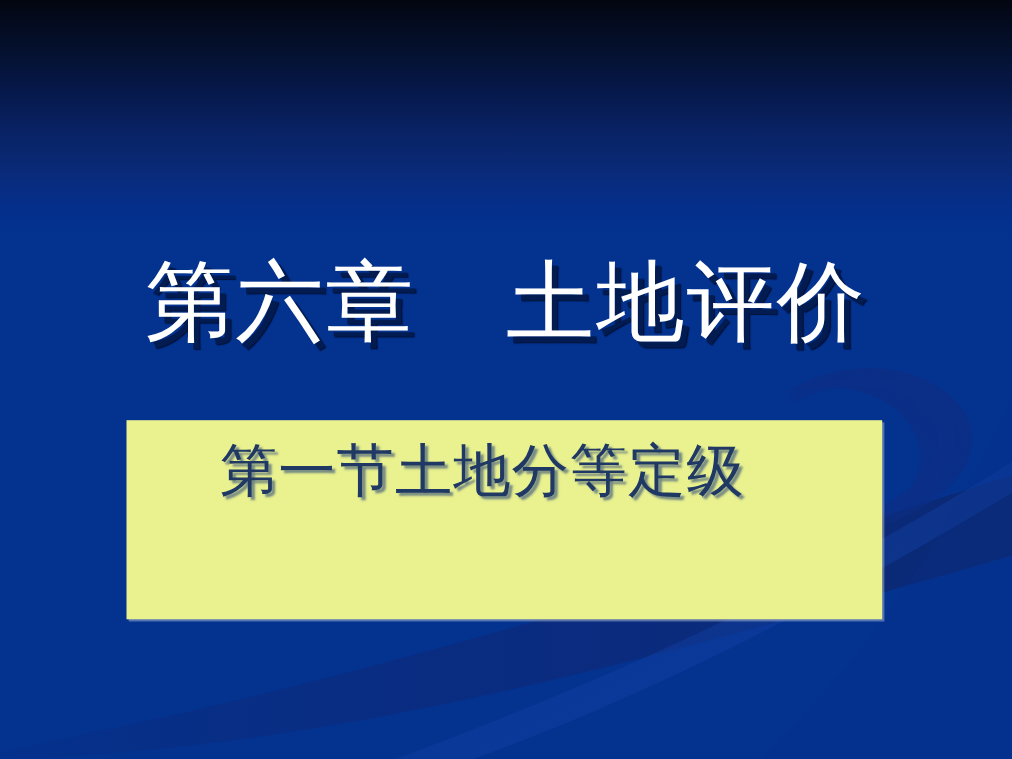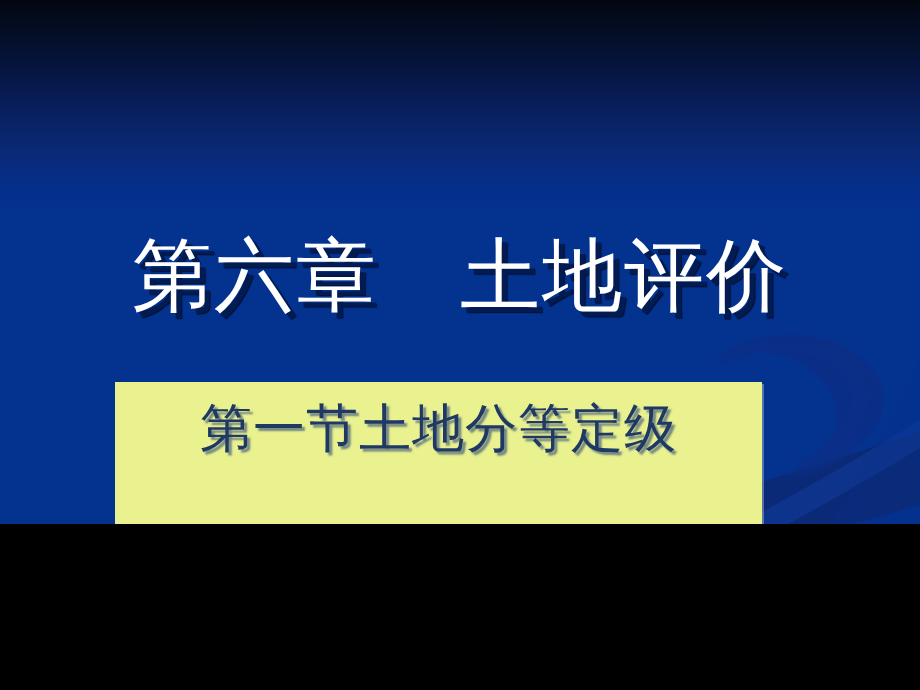--- a/index.html
+++ b/index.html
@@ -4,21 +4,21 @@
 <title>第六章 土地评价</title>
 <style>
   html, body {
     margin: 0;
     padding: 0;
     background: #000;
   }
   #slide {
     position: relative;
     width: 920px;
-    height: 524px;
+    height: 690px;
     overflow: hidden;
     font-family: "Liberation Serif", "DejaVu Serif", serif;
     background: #03328f;
   }
   
   .bg-base {
     position: absolute;
     inset: 0;
     background: #03328f;
   }
@@ -58,20 +58,21 @@
   }
   
   .panel {
     position: absolute;
     left: 115px;
     top: 382px;
     width: 647px;
     height: 181px;
     background: #eaf28f;
     box-shadow: 2px 2px 0 rgba(255,255,255,0.32);
+    padding-left: 40px;
   }
   .panel-text {
     position: absolute;
     left: 0;
     top: 16px;
     width: 647px;
     text-align: center;
     font-size: 52px;
     line-height: 62px;
     letter-spacing: 1px;

